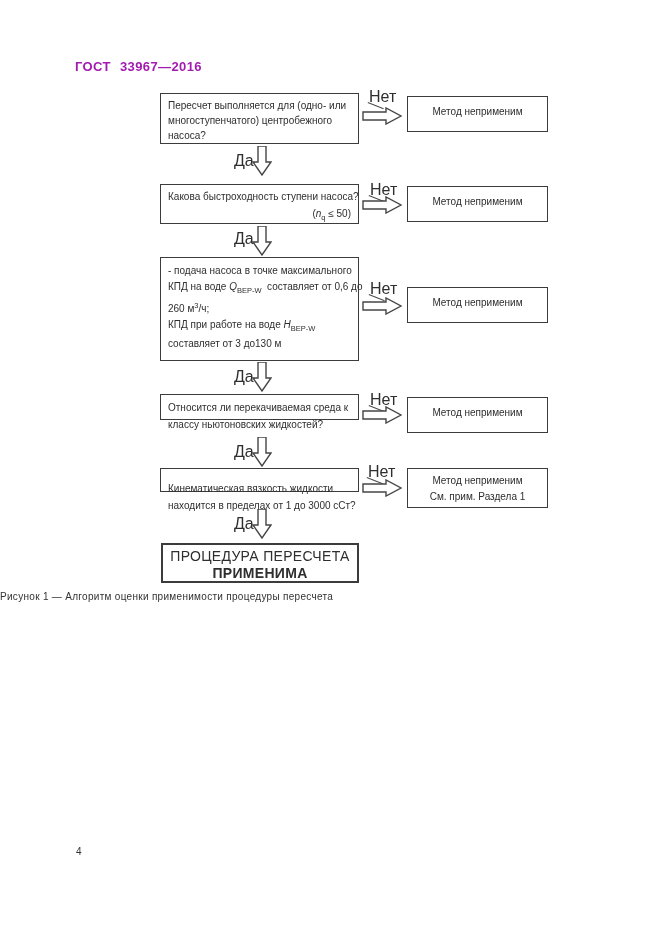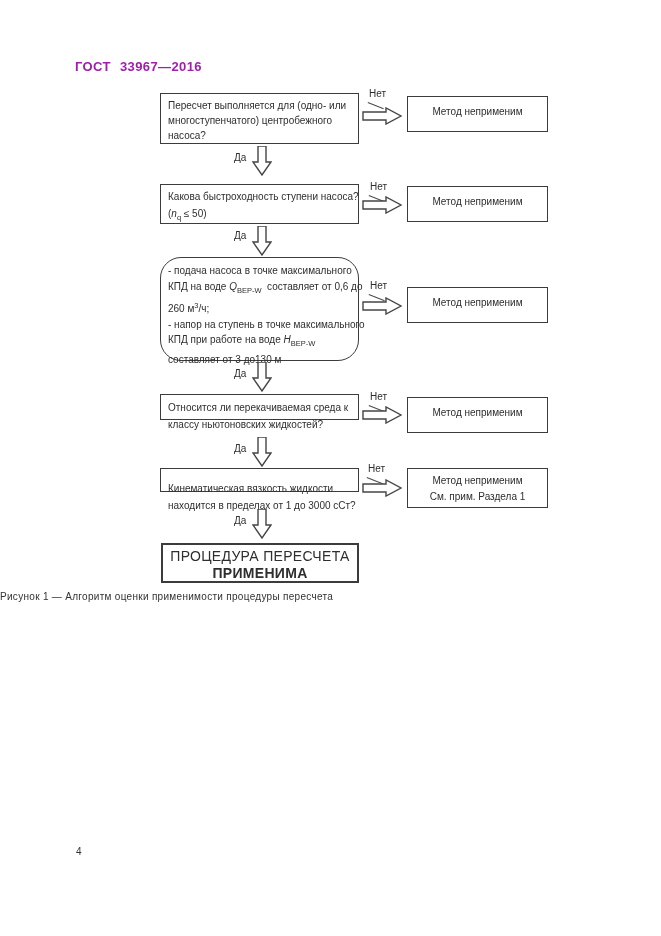--- a/index.html
+++ b/index.html
@@ -40,21 +40,21 @@
     left:161px;width:198px;height:40px;
     border-width:2px;
     text-align:center;
     padding-top:3px;
     line-height:17px;
     font-size:14px;
     letter-spacing:.3px;
   }
   .lbl{
     position:absolute;
-    font-size:10px;
+    font-size:16px;
     color:#2e2e2e;
   }
   .no-leader{
     position:absolute;
     width:17px;height:0;
     border-top:1px solid #4a4a4a;
     transform:rotate(22deg);
     transform-origin:left top;
   }
   .arrow-svg{position:absolute;display:block;}
@@ -93,42 +93,41 @@
       <polygon points="1,5 24,5 24,1 39,9 24,17 24,13 1,13"></polygon>
     </svg>
   <div class="box fail-box" style="top:96px;height:36px;">
       <div class="tline"><span>Метод неприменим</span></div>
     </div>
   <div class="lbl" style="left:234px;top:152px;">Да</div>
   <svg class="arrow-svg" style="left:252px;top:146px;" width="20" height="30" viewBox="0 0 20 30">
       <polygon points="6,0 14,0 14,16 19,16 10,29 1,16 6,16"></polygon>
     </svg>
 
-  <div class="box q-box" style="top:184px;height:40px;padding-top:3px;line-height:17px;">
+  <div class="box q-box" style="top:184px;height:40px;padding-top:3px;line-height:17px;text-align:right;">
       <div class="tline"><span>Какова быстроходность ступени насоса?</span></div>
       <div class="tline"><span>(</span><span class="i">n</span><span class="sub">q</span><span> ≤ 50)</span></div>
     </div>
   <div class="lbl" style="left:370px;top:181px;">Нет</div>
   <div class="no-leader" style="left:369px;top:195px;"></div>
   <svg class="arrow-svg" style="left:362px;top:196px;" width="40" height="18" viewBox="0 0 40 18">
       <polygon points="1,5 24,5 24,1 39,9 24,17 24,13 1,13"></polygon>
     </svg>
   <div class="box fail-box" style="top:186px;height:36px;">
       <div class="tline"><span>Метод неприменим</span></div>
     </div>
   <div class="lbl" style="left:234px;top:230px;">Да</div>
   <svg class="arrow-svg" style="left:252px;top:226px;" width="20" height="30" viewBox="0 0 20 30">
       <polygon points="6,0 14,0 14,16 19,16 10,29 1,16 6,16"></polygon>
     </svg>
 
-  <div class="box q-box" style="top:257px;height:104px;padding-top:5px;line-height:15.5px;border-radius:21px;">
+  <div class="box q-box" style="top:257px;height:104px;padding-top:5px;line-height:15.5px;">
       <div class="tline"><span>- подача насоса в точке максимального</span></div>
       <div class="tline"><span>КПД на воде </span><span class="i">Q</span><span class="sub">BEP-W</span><span>  составляет от 0,6 до</span></div>
       <div class="tline"><span>260 м</span><span class="sup">3</span><span>/ч;</span></div>
-      <div class="tline"><span>- напор на ступень в точке максимального</span></div>
       <div class="tline"><span>КПД при работе на воде </span><span class="i">H</span><span class="sub">BEP-W</span></div>
       <div class="tline"><span>составляет от 3 до130 м</span></div>
     </div>
   <div class="lbl" style="left:370px;top:280px;">Нет</div>
   <div class="no-leader" style="left:369px;top:294px;"></div>
   <svg class="arrow-svg" style="left:362px;top:297px;" width="40" height="18" viewBox="0 0 40 18">
       <polygon points="1,5 24,5 24,1 39,9 24,17 24,13 1,13"></polygon>
     </svg>
   <div class="box fail-box" style="top:287px;height:36px;">
       <div class="tline"><span>Метод неприменим</span></div>

